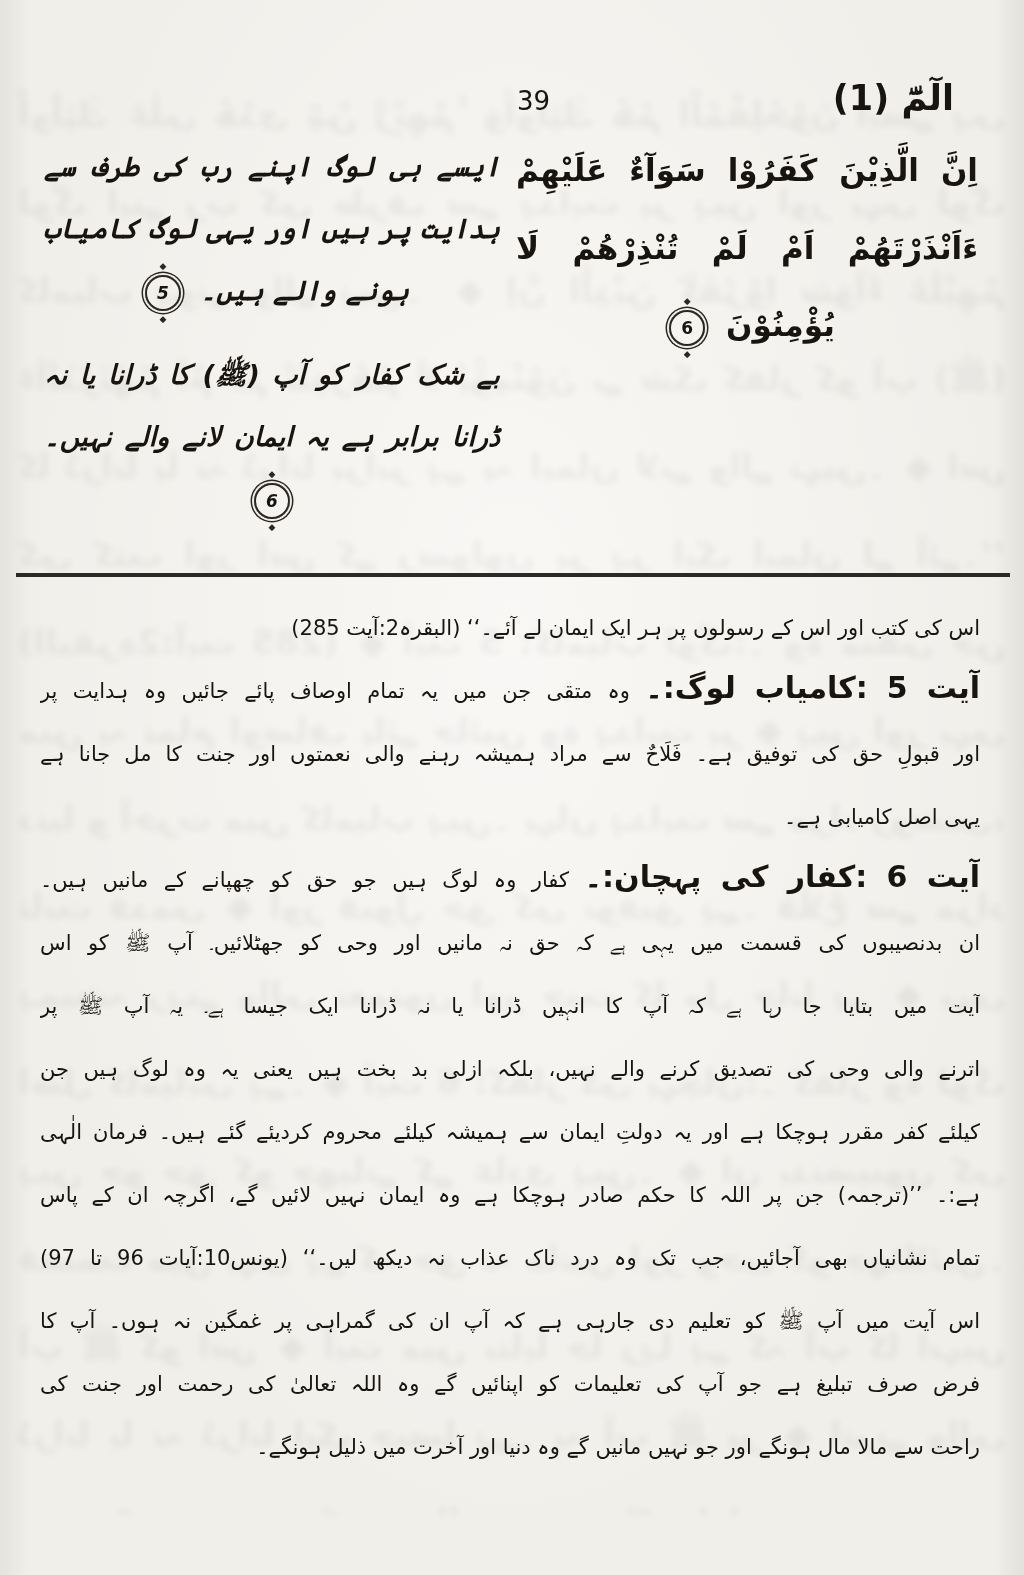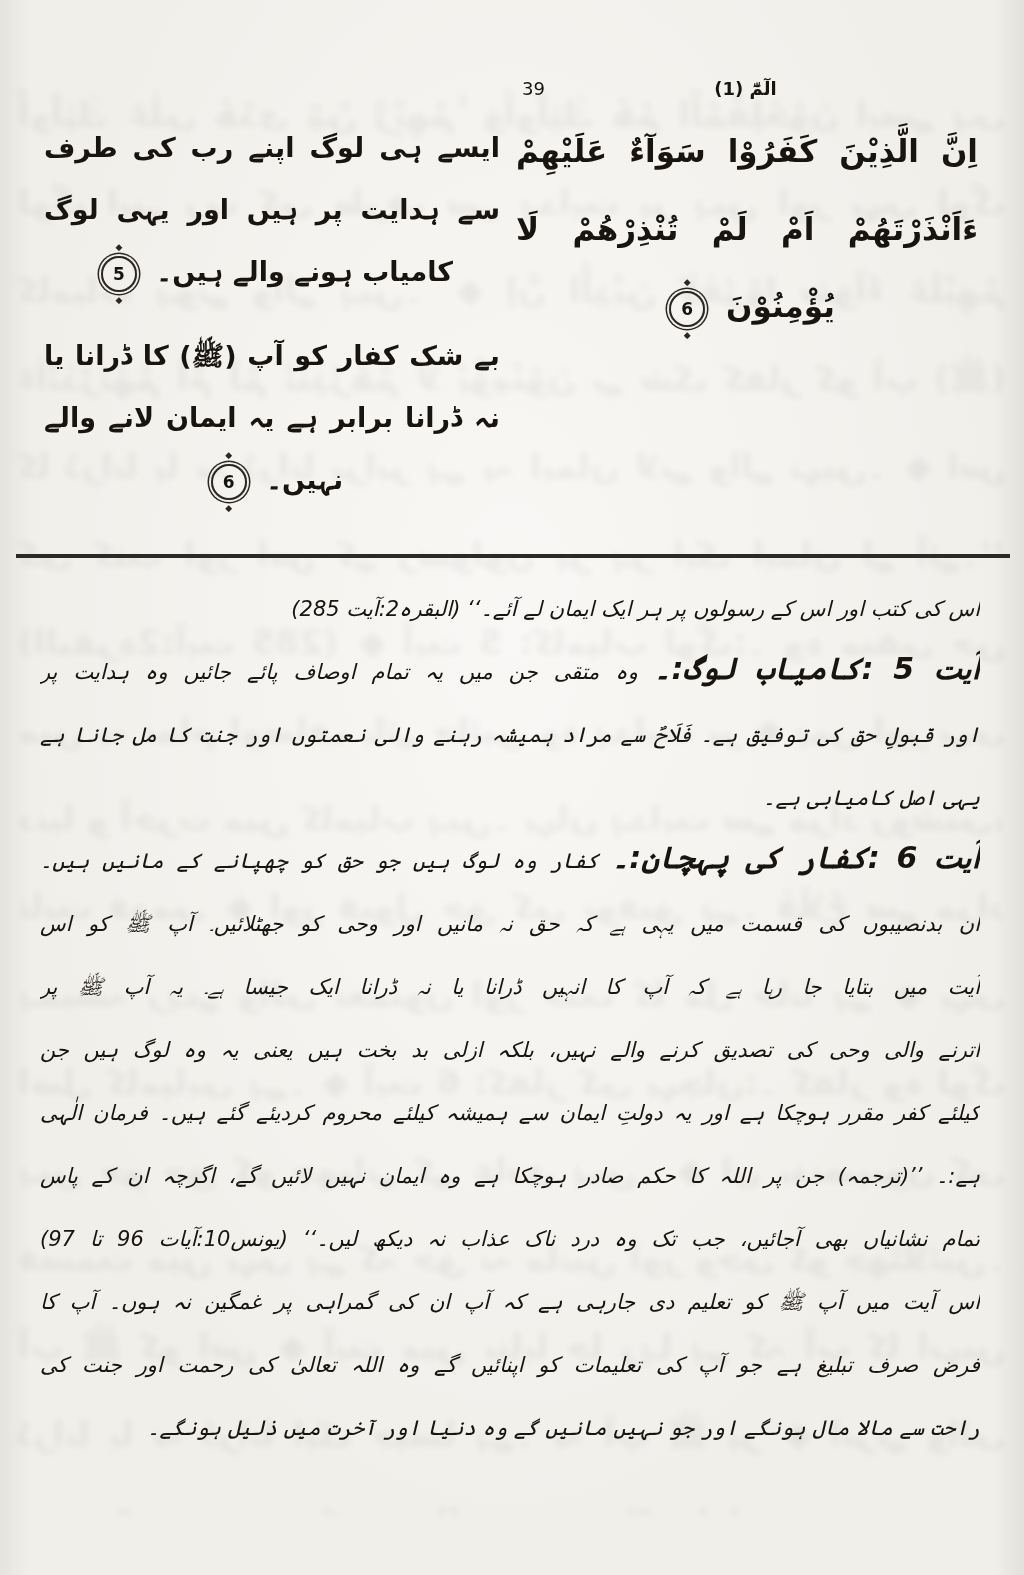--- a/index.html
+++ b/index.html
@@ -31,42 +31,43 @@
   }
   .content{ position:relative; z-index:1; }
 
   
   .page-header{
     display:grid;
     grid-template-columns:1fr auto 1fr;
     align-items:baseline;
     padding:78px 70px 0 60px;
   }
-  .hdr-right{ text-align:center; font-size:18px; font-weight:bold; letter-spacing:1px; }
-  .hdr-center{ text-align:right; font-size:18px; direction:ltr; transform:translateX(8px);margin-left:37px; }
+  .hdr-right{ text-align:right; font-size:35px; font-weight:bold; letter-spacing:1px; }
+  .hdr-center{ text-align:right; font-size:26px; direction:ltr; transform:translateX(8px);margin-left:37px; }
   .hdr-left{ text-align:left; font-size:23px; padding-left:40px; }
 
   
   .quran{
     display:flex;
     justify-content:space-between;
     padding:14px 46px 0 44px;
   }
   .col-arabic{
     width:462px;
     font-size:31px; font-weight:bold;
     line-height:2.5;
     text-align:justify; text-align-last:center;
   }
   .col-urdu{
     width:456px;
     font-size:27px; font-weight:bold;
     line-height:2.3;
     text-align:justify; text-align-last:center;
     padding-top:4px;
+    font-style:italic;
   }
   .verse-block{ margin-bottom:30px; }
   .col-urdu .verse-block{ margin-bottom:22px; }
 
   
   .medallion{
     display:inline-block;
     width:36px; height:36px;
     border:2px solid #2b2722;
     border-radius:50%;
@@ -96,21 +97,20 @@
   .commentary{
     padding:16px 44px 0 40px;
     font-size:21px;
     line-height:63px;
   }
   .c-line{
     height:63px;
     overflow:hidden;
     text-align:justify; text-align-last:justify;
     white-space:normal;
-    font-style:italic;
   }
   .c-line.end{ text-align:right; text-align-last:right; }
   .c-line .lead{
     font-weight:bold;
     font-size:30px;
   }
 </style>
 </head>
 <body>
 

